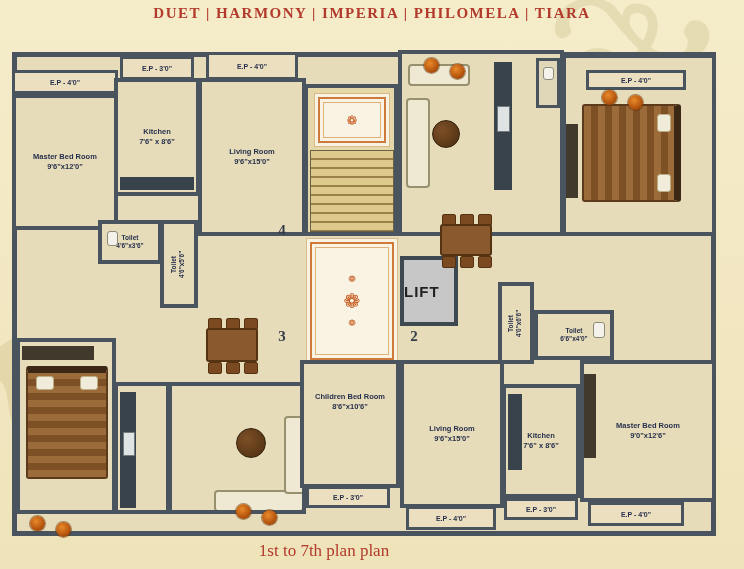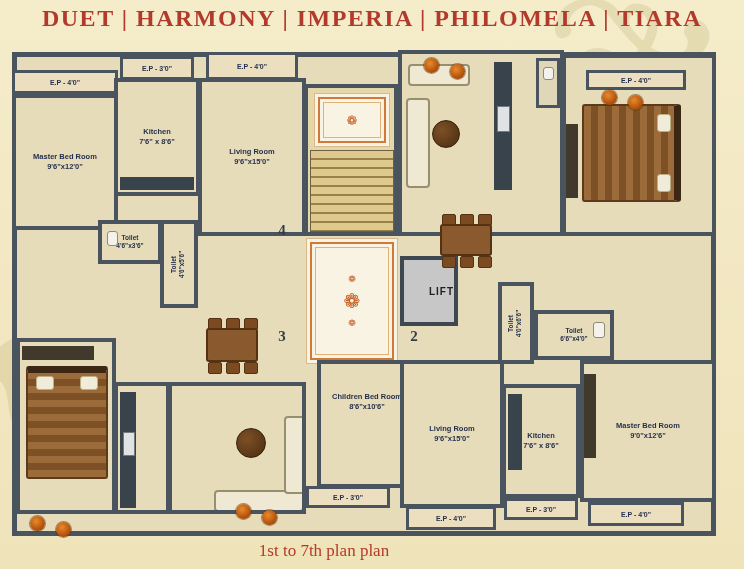--- a/index.html
+++ b/index.html
@@ -3,38 +3,38 @@
 <meta charset="utf-8">
 <style>
   html,body{margin:0;padding:0}
   .scene{position:relative;width:744px;height:569px;background:linear-gradient(#f5ecca,#efe3ba);
          overflow:hidden;font-family:"Liberation Sans",sans-serif}
   .wm{position:absolute;font-family:"DejaVu Sans",sans-serif;color:rgba(158,136,62,.16);
       pointer-events:none;line-height:1}
   .wm1{left:528px;top:-30px;font-size:230px;transform:rotate(15deg)}
   .wm2{left:-50px;top:270px;font-size:250px;transform:rotate(105deg)}
   .title{position:absolute;top:5px;left:0;width:100%;margin:0;text-align:center;
-         font-family:"Liberation Serif",serif;font-size:24px;font-weight:600;
+         font-family:"Liberation Serif",serif;font-size:15px;font-weight:600;
          letter-spacing:1.5px;color:#b23a2c}
   .caption{position:absolute;top:541px;left:0;width:648px;text-align:center;
            font-family:"Liberation Serif",serif;font-size:17px;color:#b23a2c}
   .floor{position:absolute;left:12px;top:52px;width:704px;height:484px;background:#e7dcba;
          border:5px solid #4a545e;box-sizing:border-box}
   .room{position:absolute;box-sizing:border-box;border:4px solid #4a545e;background:#e7dcba;
         display:flex;align-items:center;justify-content:center;overflow:hidden}
   .ep{border-width:3px;background:#ecdfc0}
   .rlabel{font-size:7.5px;font-weight:bold;color:#26304c;text-align:center;line-height:1.3}
   .rlabel .rn,.rlabel .rd{display:block}
   .eplabel{font-size:7px;font-weight:bold;color:#26304c;text-align:center;white-space:nowrap}
   .vert{transform:rotate(-90deg)}
   .topalign{align-items:flex-start;padding-top:28px}
   .unum{position:absolute;width:20px;text-align:center;font-family:"Liberation Serif",serif;
         font-size:15px;font-weight:bold;color:#333c49}
   .lift{position:absolute;box-sizing:border-box;border:4px solid #3e4850;background:#c7c7c7;
-        display:flex;align-items:center;justify-content:flex-end;font-size:10px;font-weight:bold;
+        display:flex;align-items:center;justify-content:flex-start;font-size:15px;font-weight:bold;
         letter-spacing:1px;color:#222}
   .stairs{background:#e6d7a8}
   .treads{position:absolute;left:2px;top:62px;width:82px;height:80px;border:1px solid #6a6148;
           background:repeating-linear-gradient(180deg,#dfca8e 0 7px,#998149 7px 9px)}
   .minirug,.bigrug{position:absolute;background:#f8f3e3;border:1px solid #d8b98c;
           box-shadow:inset 0 0 0 3px #f8f3e3,inset 0 0 0 5px #cf7a3a,inset 0 0 0 8px #f8f3e3,inset 0 0 0 9px #e0b27a;
           display:flex;flex-direction:column;align-items:center;justify-content:center;gap:5px;
           color:#c25417;font-family:"DejaVu Sans",sans-serif}
   .bigrug{left:306px;top:238px;width:90px;height:124px}
   .glyph-s{font-size:9px}.glyph-m{font-size:13px}.glyph-l{font-size:20px}
@@ -197,21 +197,21 @@
   <div class="twrap" style="left:202px;top:318px;width:60px;height:54px">
     <div class="chair" style="left:6px;top:0"></div>
     <div class="chair" style="left:24px;top:0"></div>
     <div class="chair" style="left:42px;top:0"></div>
     <div class="ttop" style="left:4px;top:10px;width:52px;height:34px"></div>
     <div class="chair" style="left:6px;top:44px"></div>
     <div class="chair" style="left:24px;top:44px"></div>
     <div class="chair" style="left:42px;top:44px"></div>
   </div>
 
-  <div class="room topalign" style="left:317px;top:360px;width:100px;height:128px">
+  <div class="room topalign" style="left:300px;top:360px;width:100px;height:128px">
     <div class="rlabel">
       <span class="rn">Children Bed Room</span>
       <span class="rd">8'6"x10'6"</span>
     </div>
   </div>
   <div class="room" style="left:400px;top:360px;width:104px;height:148px">
     <div class="rlabel">
       <span class="rn">Living Room</span>
       <span class="rd">9'6"x15'0"</span>
     </div>

